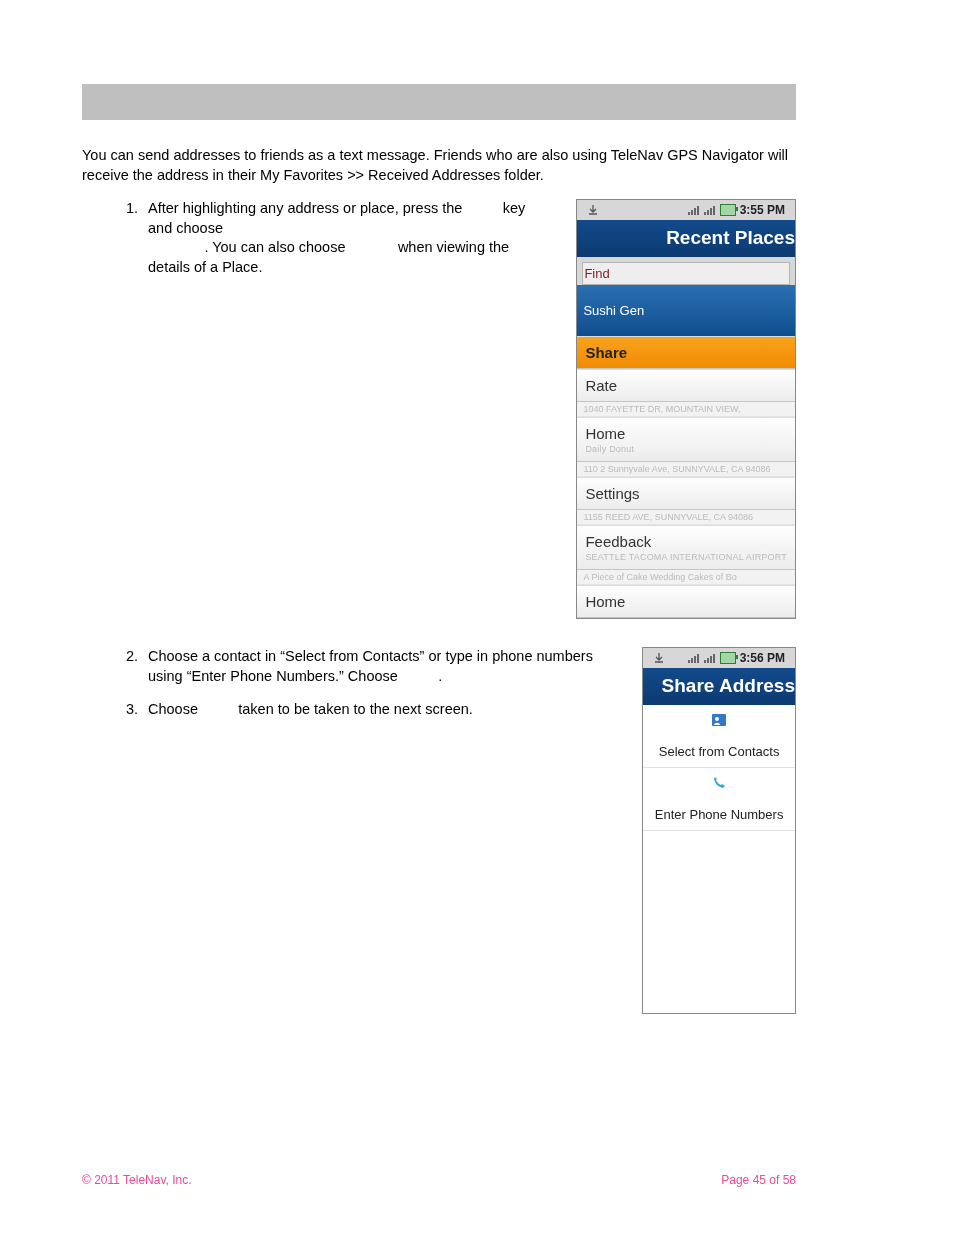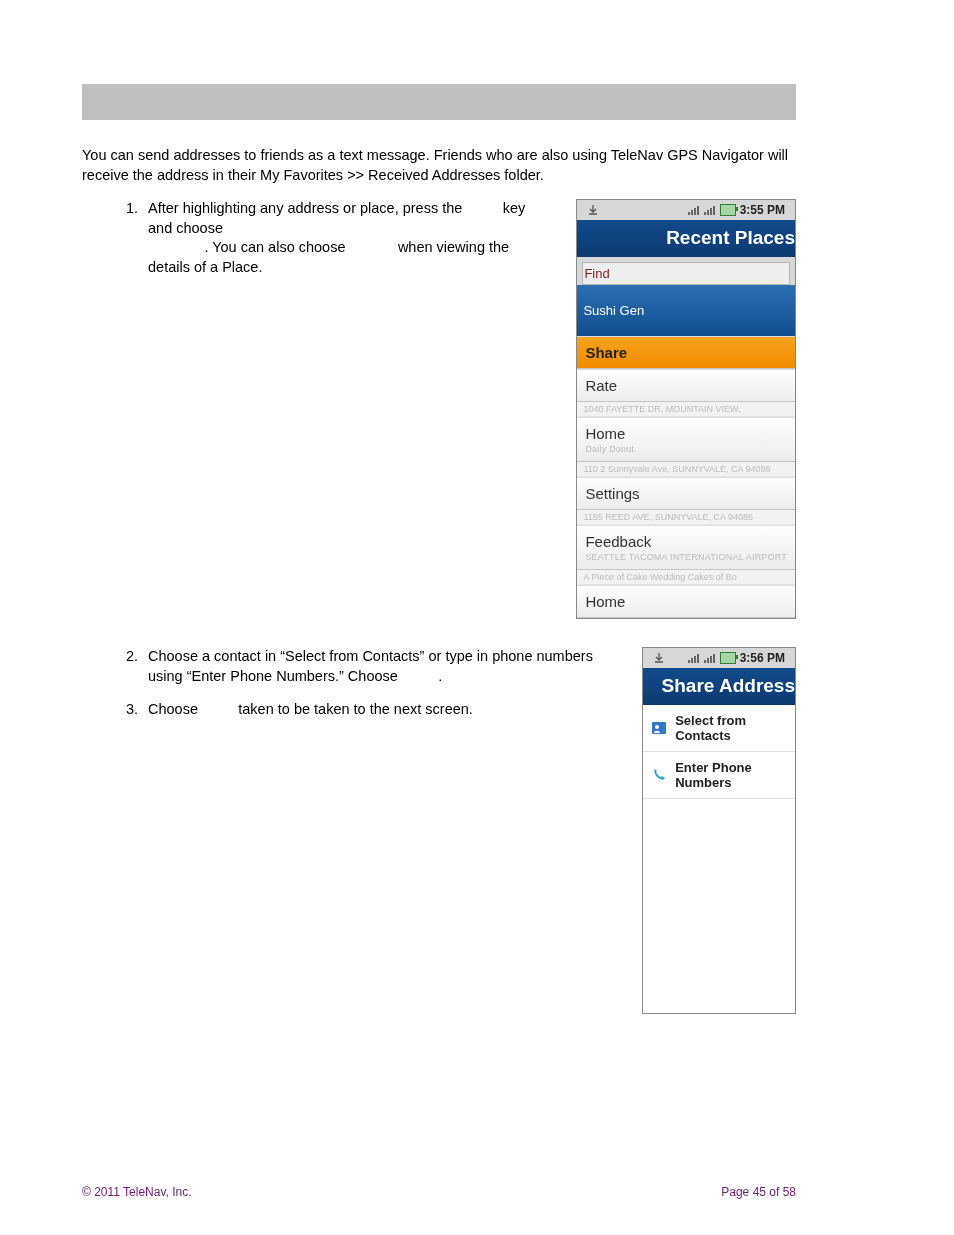--- a/index.html
+++ b/index.html
@@ -153,41 +153,42 @@
     overflow: hidden;
     background: #f2f2f2;
   }
 
   
   .contact-option {
     background: #fff;
     padding: 8px 8px;
     display: flex;
     align-items: center;
-    gap: 8px;
+    gap: 17px;
     font-size: 13px;
-    font-weight: bold;
+    font-weight: normal;
     color: #222;
     border-bottom: 1px solid #e0e0e0;
+    flex-direction: column;
   }
   .person-icon, .phone-icon {
     width: 16px; height: 14px; display: inline-block;
   }
   .person-icon svg, .phone-icon svg { display:block; }
   .blank-fill { background: #fff; flex: 1 1 auto; }
   .phone.phone2 { display:flex; flex-direction:column; height: 367px; }
   .footer {
     position: absolute;
     left: 82px;
     right: 82px;
-    bottom: 36px;
+    bottom: 48px;
     display: flex;
     justify-content: space-between;
     font-size: 12px;
-    color: #701a75;
+    color: #ec4899;
   }
 </style>
 </head>
 <body>
 
 <div class="page">
 
   <div class="header-bar"></div>
 
   <p class="intro">You can send addresses to friends as a text message. Friends who are also using TeleNav GPS Navigator will receive the address in their My Favorites &gt;&gt; Received Addresses folder.</p>

